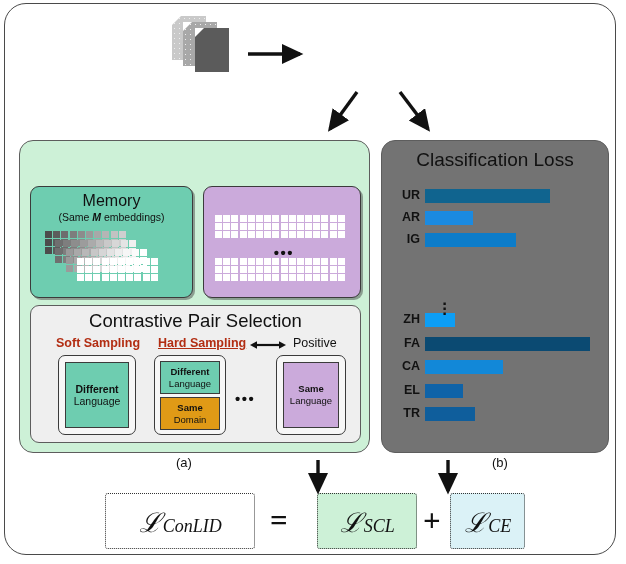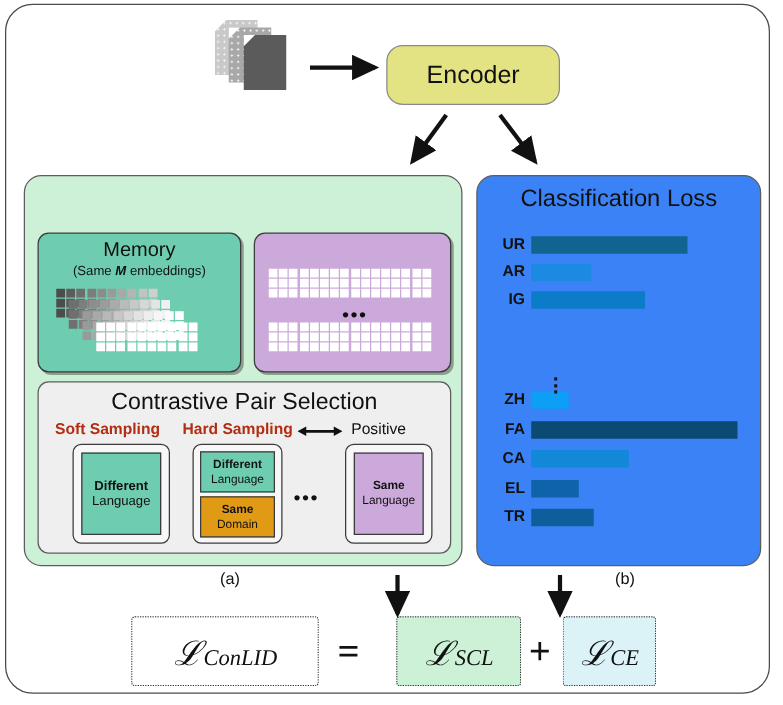--- a/index.html
+++ b/index.html
@@ -77,24 +77,24 @@
   .batchgrid-wrap{position:absolute;left:11px;top:28px;width:138px;height:76px;}
   .bdots{position:absolute;left:0;top:33px;width:138px;text-align:center;
     font-size:15px;font-weight:bold;line-height:10px;color:#111;letter-spacing:1.5px;}
 
   
   .cps{
     position:absolute;left:10px;top:164px;width:331px;height:138px;
     background:#efefef;border:1.4px solid #5d5d5d;border-radius:9px;box-sizing:border-box;
   }
   .cps-title{text-align:center;font-size:18.5px;margin-top:4px;color:#111;}
-  .cps-heads{position:absolute;left:0;top:30px;width:331px;height:17px;}
+  .cps-heads{position:absolute;left:12px;top:30px;width:331px;height:17px;}
   .cps-heads span{position:absolute;font-size:12.5px;font-weight:bold;}
   .h-soft{left:13px;color:#b22d12;}
-  .h-hard{left:115px;color:#b22d12;}
+  .h-hard{left:115px;color:#b22d12;text-decoration:underline;}
   .h-pos{left:250px;color:#111;font-weight:normal !important;font-size:12.5px;}
 
   .slot{
     position:absolute;background:#f7f7f7;border:1.5px solid #3b3b3b;border-radius:7px;
     box-sizing:border-box;
   }
   .slot.soft{left:27px;top:49px;width:78px;height:80px;}
   .slot.hard{left:123px;top:49px;width:72px;height:80px;}
   .slot.pos{left:245px;top:49px;width:70px;height:80px;}
 
@@ -111,21 +111,21 @@
   .ic-t2{font-size:9.5px;color:#111;}
   .ic-big1{font-size:10.5px;font-weight:bold;}
   .ic-big2{font-size:10.5px;}
 
   .cps-dots{position:absolute;left:204px;top:84px;font-size:15px;font-weight:bold;
     color:#111;letter-spacing:1.5px;}
 
   
   .cls-panel{
     position:absolute;left:381px;top:140px;width:228px;height:313px;
-    background:#3b82f6;border:1.5px solid #5d5d5d;border-radius:14px;box-sizing:border-box;
+    background:#737373;border:1.5px solid #5d5d5d;border-radius:14px;box-sizing:border-box;
   }
   .cls-title{text-align:center;font-size:19px;margin-top:8px;color:#111;}
 
   .bar-row{position:absolute;left:0;height:17px;width:228px;}
   .bar-label{position:absolute;left:0px;width:38px;text-align:right;
     font-size:12.5px;font-weight:bold;color:#111;line-height:17px;}
   .bar{position:absolute;left:43px;height:14px;top:2px;}
   .bar.dotted{background-image:radial-gradient(rgba(10,60,120,.55) 0.7px, transparent 0.8px);
     background-size:3px 3px;}
 
@@ -167,23 +167,20 @@
         <span class="fold"></span>
       </div>
     <div class="doc d2 dotted">
         <span class="fold"></span>
       </div>
     <div class="doc d3">
         <span class="fold"></span>
       </div>
   </div>
 
-  <div class="encoder">
-    <span>Encoder</span>
-  </div>
 
   <div class="scl-panel">
 
     <div class="memory-box">
       <div class="memory-title">Memory</div>
       <div class="memory-sub"><span>(Same </span><b>M</b><span> embeddings)</span></div>
       <div class="memgrid" id="memgrid">
           <div class="grid" style="left: 0px; top: 0px; grid-template-columns: repeat(10, 7px);">
             <div class="cell" style="background: rgb(76, 76, 76);"></div>
             <div class="cell" style="background: rgb(92, 92, 92);"></div>

